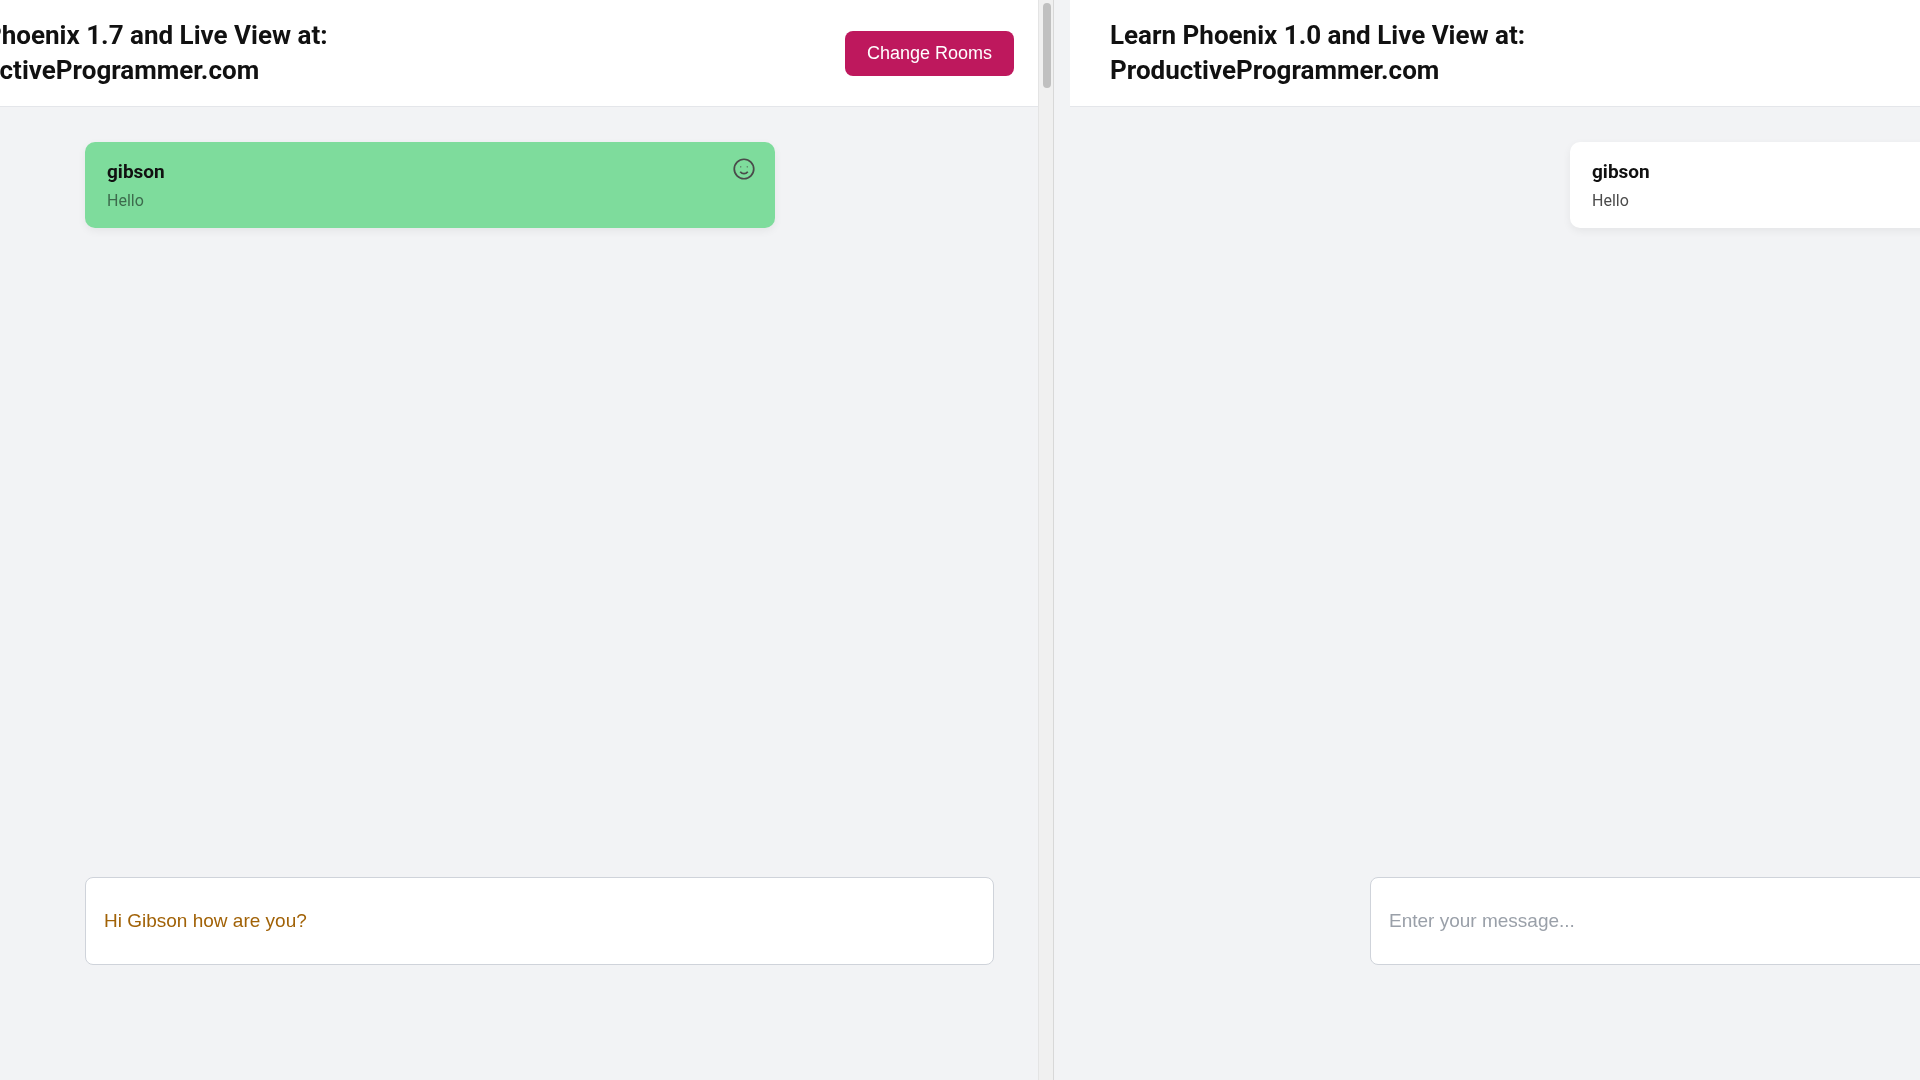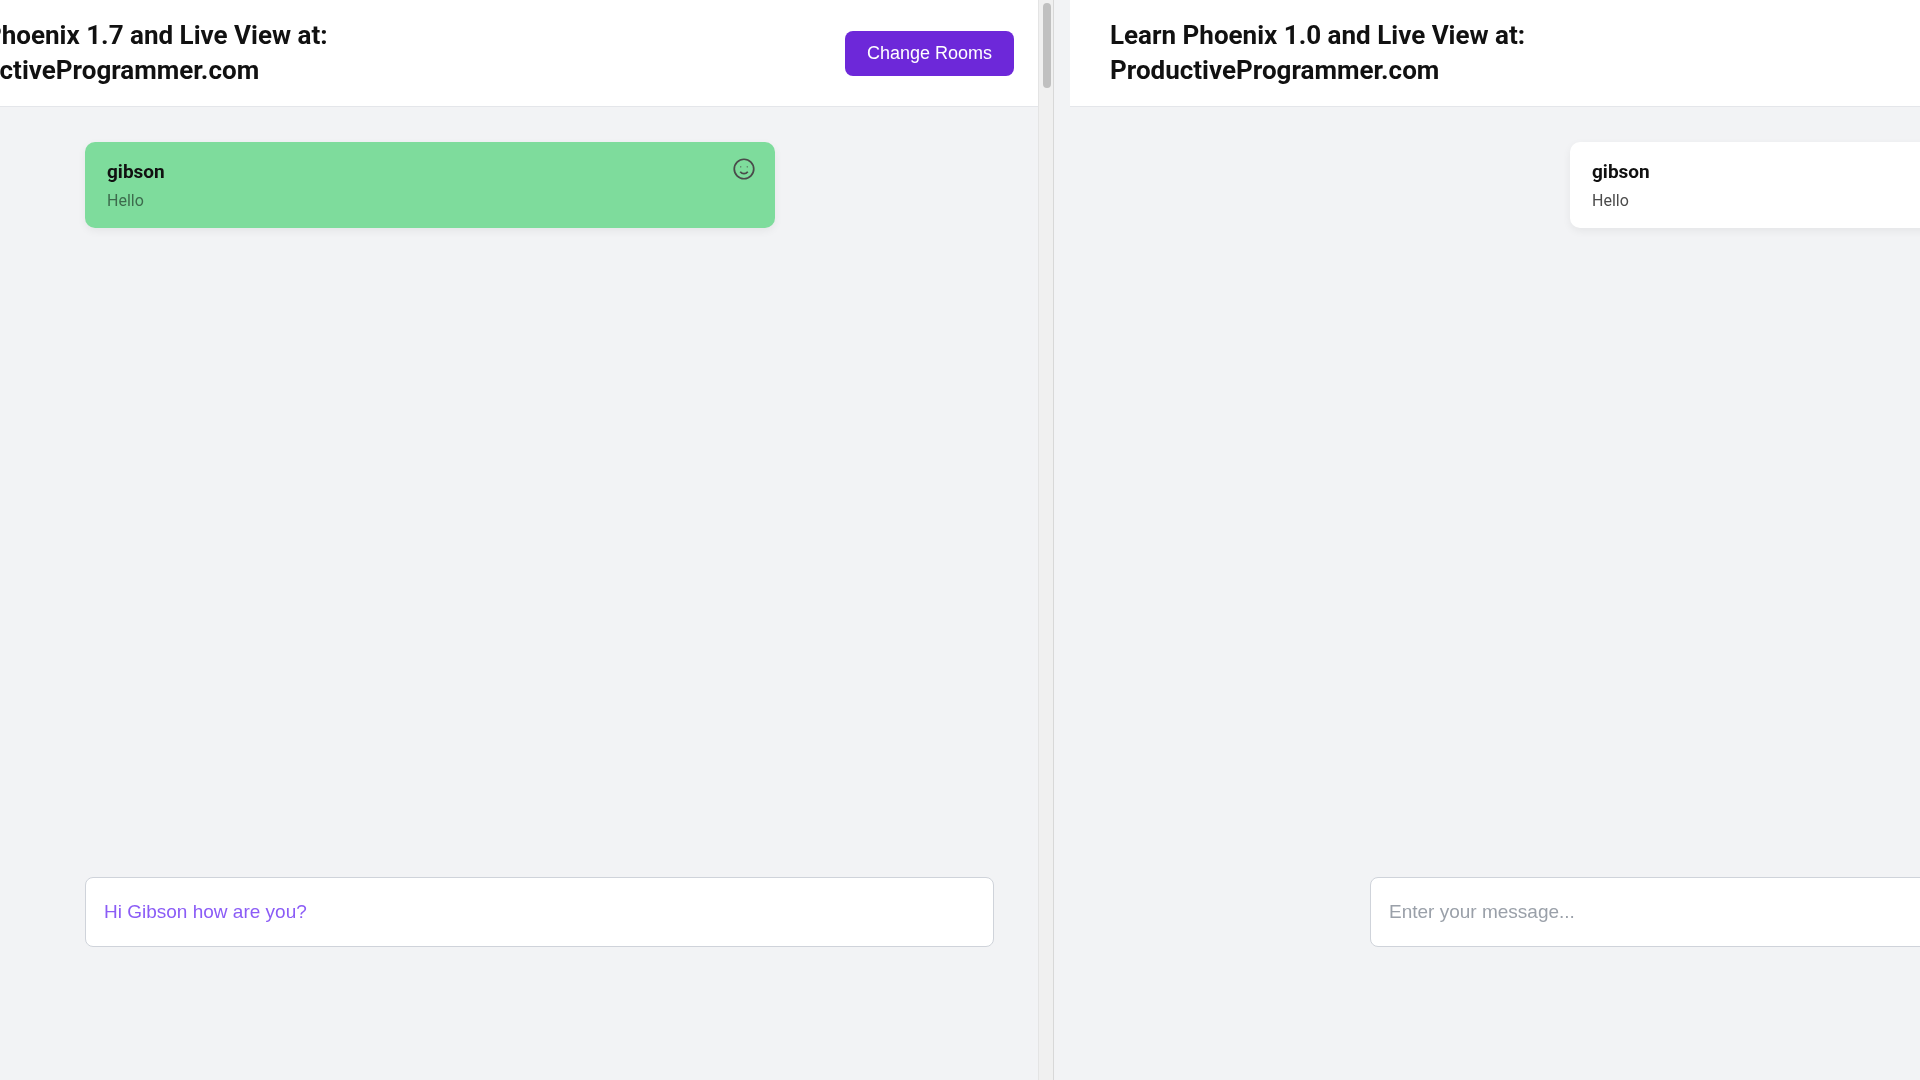--- a/index.html
+++ b/index.html
@@ -55,21 +55,21 @@
     justify-content: space-between;
   }
   .hdr .title {
     font-size: 26px;
     font-weight: 700;
     line-height: 1.35;
     color: #111;
   }
   .window-left .hdr { padding-left: 55px; }  
   .btn-primary {
-    background: #6d28d9;
+    background: #be185d;
     color: #ffffff;
     font-size: 18px;
     font-weight: 500;
     border: none;
     border-radius: 8px;
     padding: 12px 22px;
     cursor: pointer;
   }
 
   
@@ -135,26 +135,26 @@
   .composer {
     position: absolute;
     left: 155px;
     right: 60px;
     top: 770px;
   }
   .window-right .composer { left: 300px; right: 0; }
   .composer input {
     width: 100%;
     font-size: 19px;
-    padding: 23px 18px;
+    padding: 32px 18px;
     border: 1px solid #cfd3da;
     border-radius: 8px;
     background: #ffffff;
     outline: none;
-    color: #8b5cf6;
+    color: #a16207;
   }
   .composer input::placeholder { color: #9aa0a9; }
 </style>
 </head>
 <body>
 
 <div class="window window-left">
   <div class="track"></div>
 
   <div class="hdr">

